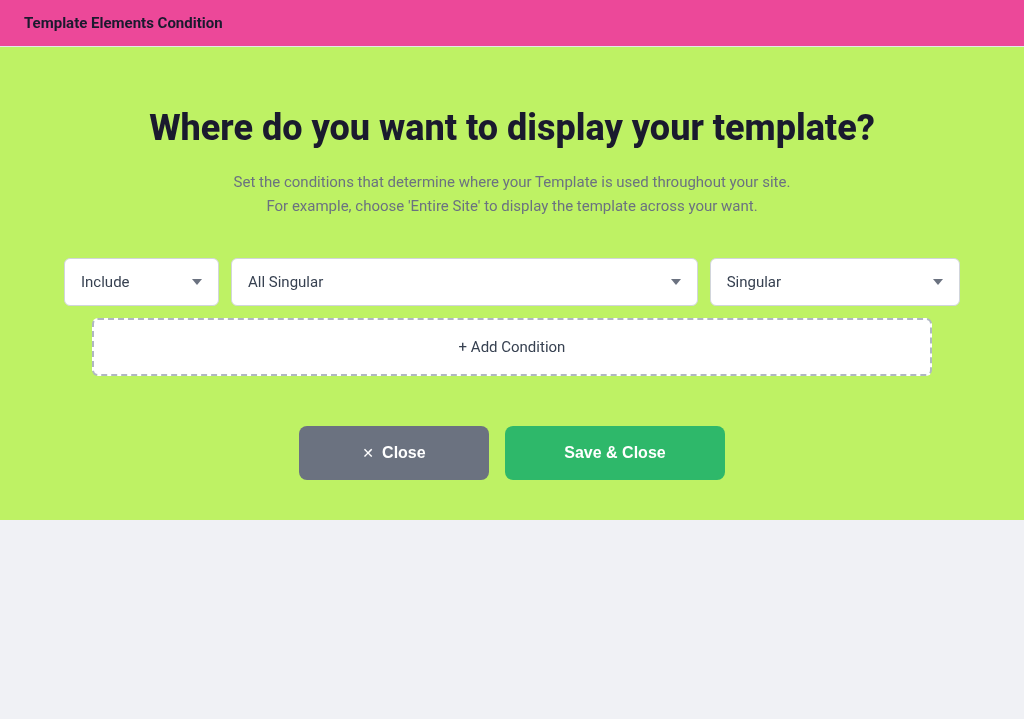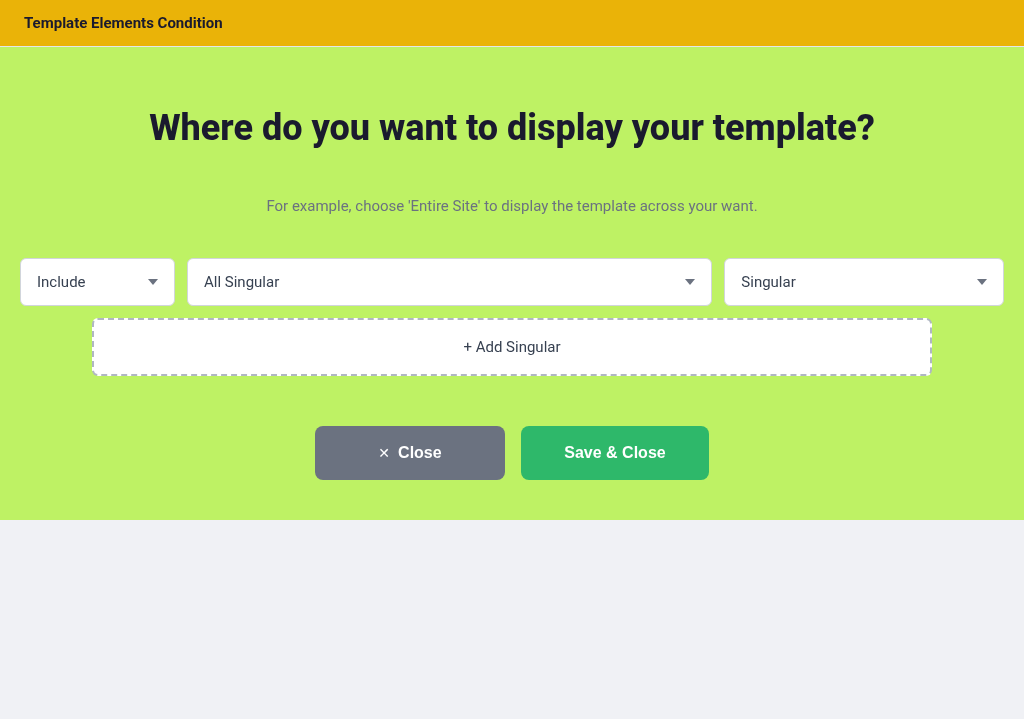--- a/index.html
+++ b/index.html
@@ -10,21 +10,21 @@
 
     body {
       font-family: -apple-system, BlinkMacSystemFont, 'Segoe UI', Roboto, Helvetica, Arial, sans-serif;
       background: #f0f1f5;
       width: 1024px;
       height: 719px;
       overflow: hidden;
     }
 
     .header {
-      background: #eab308;
+      background: #ec4899;
       padding: 14px 24px;
       border-bottom: 1px solid #e5e7eb;
       display: flex;
       align-items: center;
     }
 
     .header-title {
       font-size: 15px;
       font-weight: 700;
       color: #1a1a2e;
@@ -51,21 +51,21 @@
       font-size: 15px;
       color: #6b7280;
       text-align: center;
       line-height: 1.6;
       margin-bottom: 40px;
     }
 
     .conditions-row {
       display: flex;
       gap: 12px;
-      width: 984px;
+      width: 896px;
       margin-bottom: 12px;
       align-items: center;
     }
 
     .dropdown {
       display: flex;
       align-items: center;
       justify-content: space-between;
       background: #ffffff;
       border: 1px solid #d1d5db;
@@ -145,42 +145,42 @@
       align-items: center;
       justify-content: center;
       background: #2eb86a;
       color: #ffffff;
       border: none;
       border-radius: 8px;
       padding: 18px 40px;
       font-size: 16px;
       font-weight: 700;
       cursor: pointer;
-      width: 188px;
+      width: 220px;
     }
 
     .x-icon {
       font-style: normal;
       font-weight: 400;
       font-size: 14px;
     }
   </style>
 </head>
 <body>
 
 <div class="header">
   <span class="header-title">Template Elements Condition</span>
 </div>
 
 <div class="main-content">
 
   <h1 class="page-heading">Where do you want to display your template?</h1>
 
   <p class="page-description">
-    <br>
+    <span>Set the conditions that determine where your Template is used throughout your site.</span><br>
     <span>For example, choose 'Entire Site' to display the template across your want.</span>
   </p>
 
   <div class="conditions-row">
 
     <div class="dropdown dropdown-include">
       <span class="dropdown-label">Include</span>
       <span class="chevron-icon"></span>
     </div>
 
@@ -189,21 +189,21 @@
       <span class="chevron-icon"></span>
     </div>
 
     <div class="dropdown dropdown-singular">
       <span class="dropdown-label">Singular</span>
       <span class="chevron-icon"></span>
     </div>
 
   </div>
 
-  <div class="add-condition-btn">+ Add Singular</div>
+  <div class="add-condition-btn">+ Add Condition</div>
 
   <div class="button-row">
 
     <button class="btn-cancel">
       <span class="x-icon">✕</span>
       <span>Close</span>
     </button>
 
     <button class="btn-save">Save &amp; Close</button>
 

